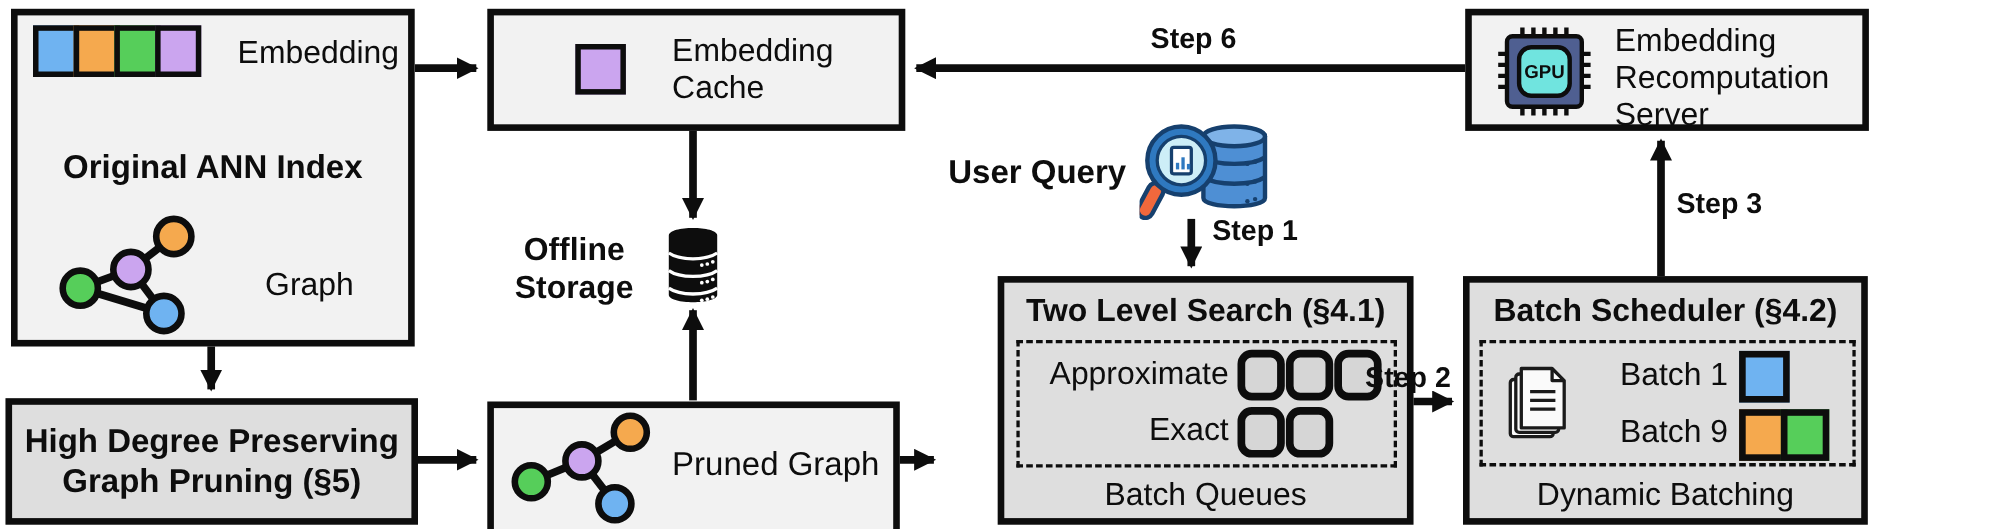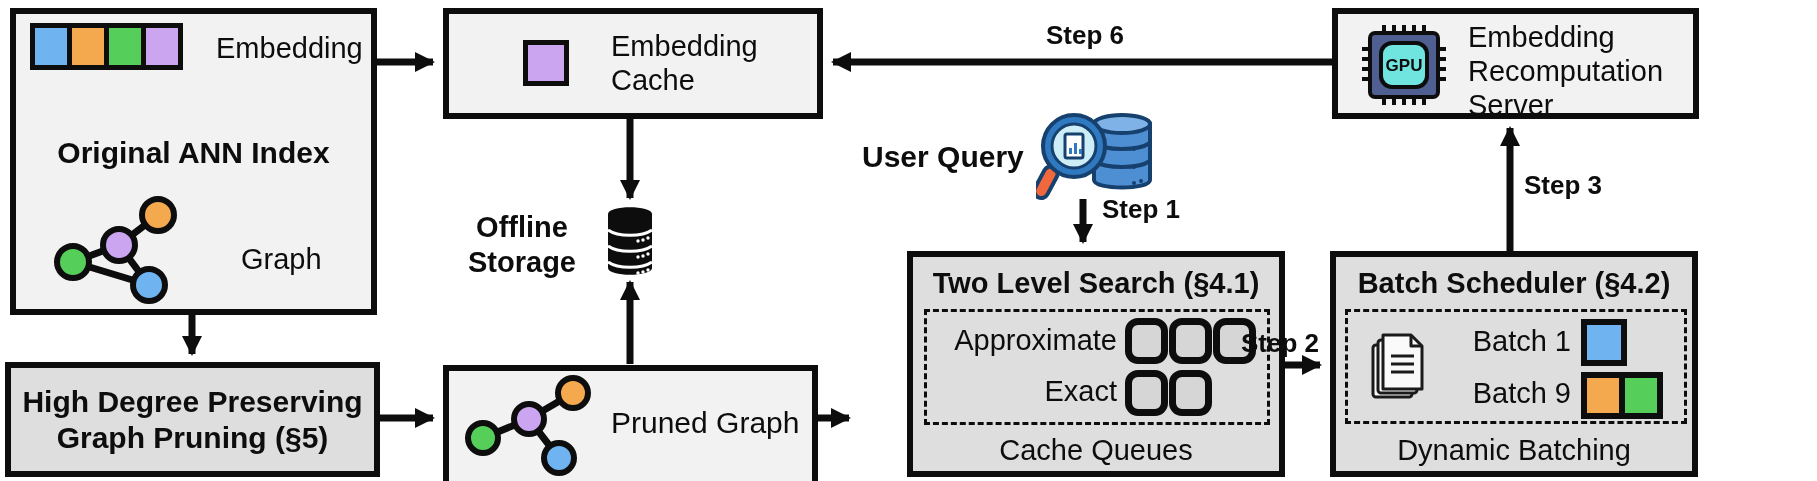--- a/index.html
+++ b/index.html
@@ -127,21 +127,21 @@
     <div class="dashed" style="left:11px;top:52px;width:346px;height:116px;">
       <div class="abs lbl" style="left:8px;top:11px;width:182px;text-align:right;">Approximate</div>
       <div class="abs" style="left:198px;top:6px;white-space:nowrap;">
         <span class="qsq"></span><span class="qsq"></span><span class="qsq"></span>
       </div>
       <div class="abs lbl" style="left:8px;top:62px;width:182px;text-align:right;">Exact</div>
       <div class="abs" style="left:198px;top:58px;white-space:nowrap;">
         <span class="qsq"></span><span class="qsq"></span>
       </div>
     </div>
-    <div class="abs lbl ctr" style="left:0;top:176px;width:366px;">Cache Queues</div>
+    <div class="abs lbl ctr" style="left:0;top:176px;width:366px;">Batch Queues</div>
   </div>
 
   <div class="box dark" style="left:1330px;top:251px;width:368px;height:226px;">
     <div class="abs title" style="left:0;top:10px;width:356px;font-size:29px;">Batch Scheduler (§4.2)</div>
     <div class="dashed" style="left:9px;top:52px;width:342px;height:115px;">
       <svg class="abs" style="left:22px;top:20px;" width="58" height="70" viewBox="0 0 58 70">
         <rect x="3" y="13" width="39" height="52" rx="3" fill="#fafafa" stroke="#1a1a1a" stroke-width="3"></rect>
         <rect x="8" y="8" width="39" height="53" rx="3" fill="#fafafa" stroke="#1a1a1a" stroke-width="3"></rect>
         <path d="M13,3 h28 l11,11 v43 h-39 z" fill="#fafafa" stroke="#1a1a1a" stroke-width="3" stroke-linejoin="round"></path>
         <path d="M41,3 v11 h11" fill="none" stroke="#1a1a1a" stroke-width="3" stroke-linejoin="round"></path>

